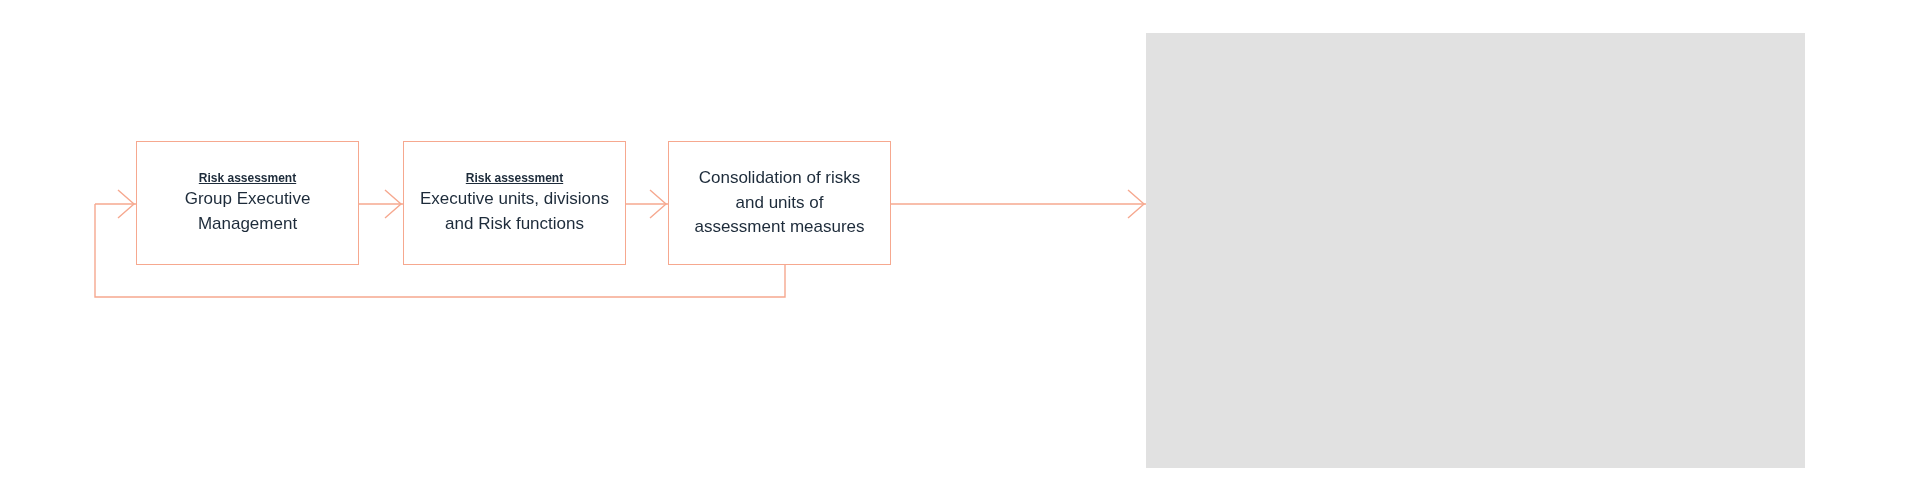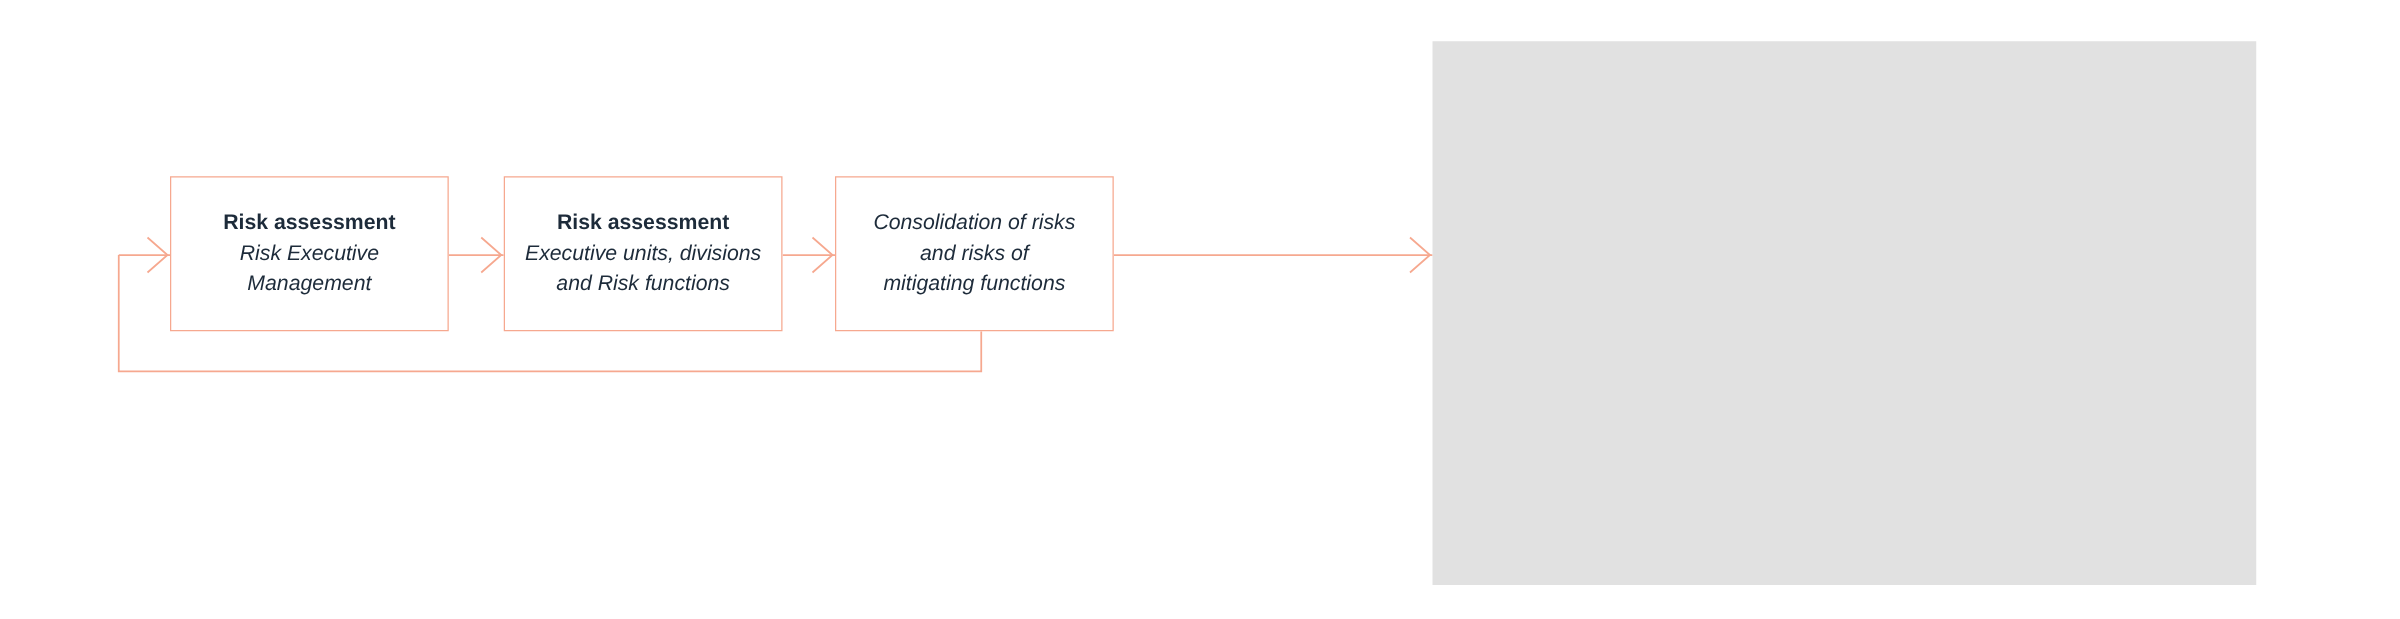--- a/index.html
+++ b/index.html
@@ -14,22 +14,22 @@
   .flow-box{
     position:absolute;
     border:1px solid #f6a88f;
     background:#ffffff;
     box-sizing:border-box;
     display:flex;flex-direction:column;
     align-items:center;justify-content:center;
     text-align:center;
     line-height:1.45;
   }
-  .flow-box .title{font-weight:bold;font-size:17px;}
-  .flow-box .sub{font-size:17px;font-weight:400;font-style:italic;}
+  .flow-box .title{font-weight:bold;font-size:12px;text-decoration:underline;}
+  .flow-box .sub{font-size:17px;font-weight:400;}
 
   .fb1{left:136px;top:141px;width:223px;height:124px;}
   .fb2{left:403px;top:141px;width:223px;height:124px;}
   .fb3{left:668px;top:141px;width:223px;height:124px;}
 
   
   #wires{position:absolute;left:0;top:0;width:1920px;height:495px;}
 
   
   .panel{
@@ -57,34 +57,34 @@
       <path d="M 626 204 L 668 204"></path>
       <path d="M 650 190 L 666 204 L 650 218"></path>
 
       <path d="M 891 204 L 1146 204"></path>
       <path d="M 1128 190 L 1144 204 L 1128 218"></path>
     </g>
   </svg>
 
   <div class="flow-box fb1">
     <div class="title">Risk assessment</div>
-    <div class="sub">Risk Executive</div>
+    <div class="sub">Group Executive</div>
     <div class="sub">Management</div>
   </div>
 
   <div class="flow-box fb2">
     <div class="title">Risk assessment</div>
     <div class="sub">Executive units, divisions</div>
     <div class="sub">and Risk functions</div>
   </div>
 
   <div class="flow-box fb3">
     <div class="sub">Consolidation of risks</div>
-    <div class="sub">and risks of</div>
-    <div class="sub">mitigating functions</div>
+    <div class="sub">and units of</div>
+    <div class="sub">assessment measures</div>
   </div>
 
   <div class="panel">
 
     
 
     
 
     
 

